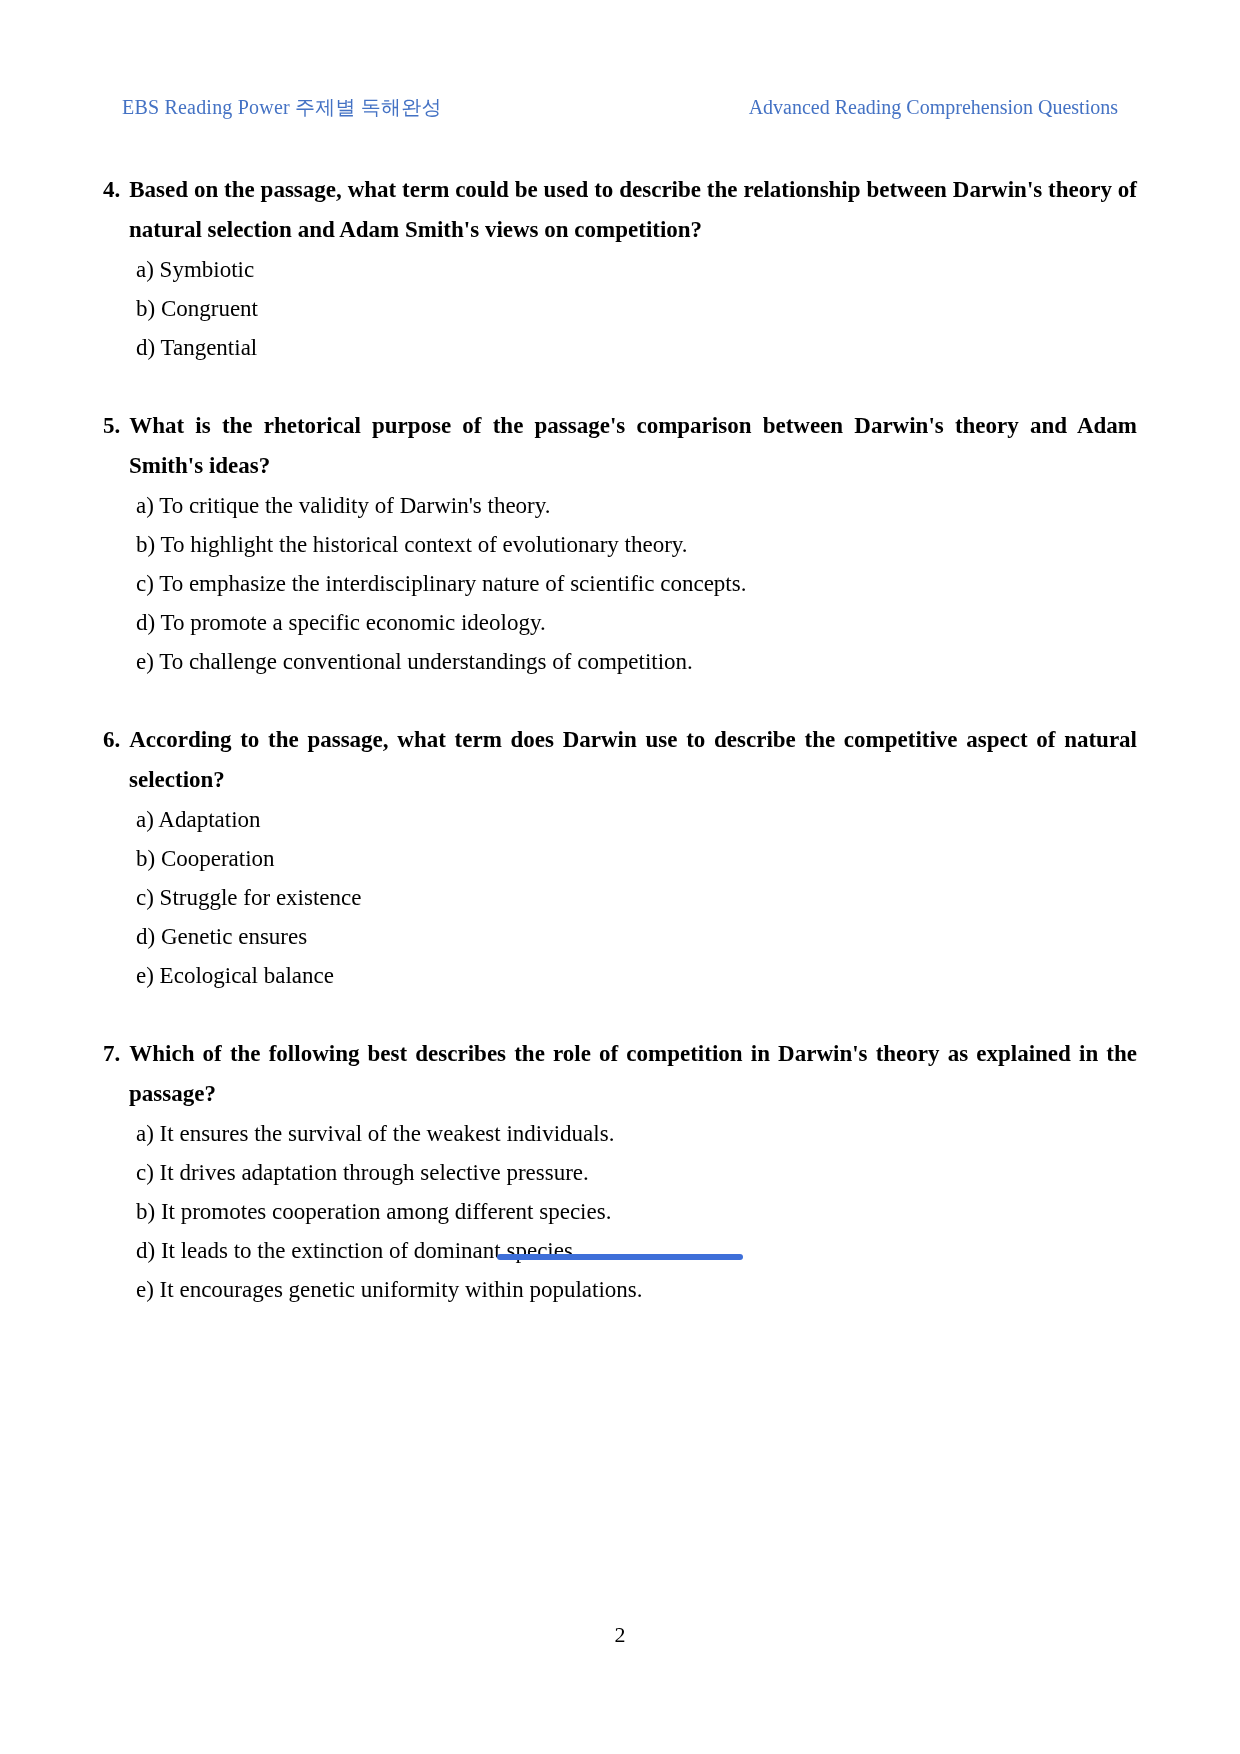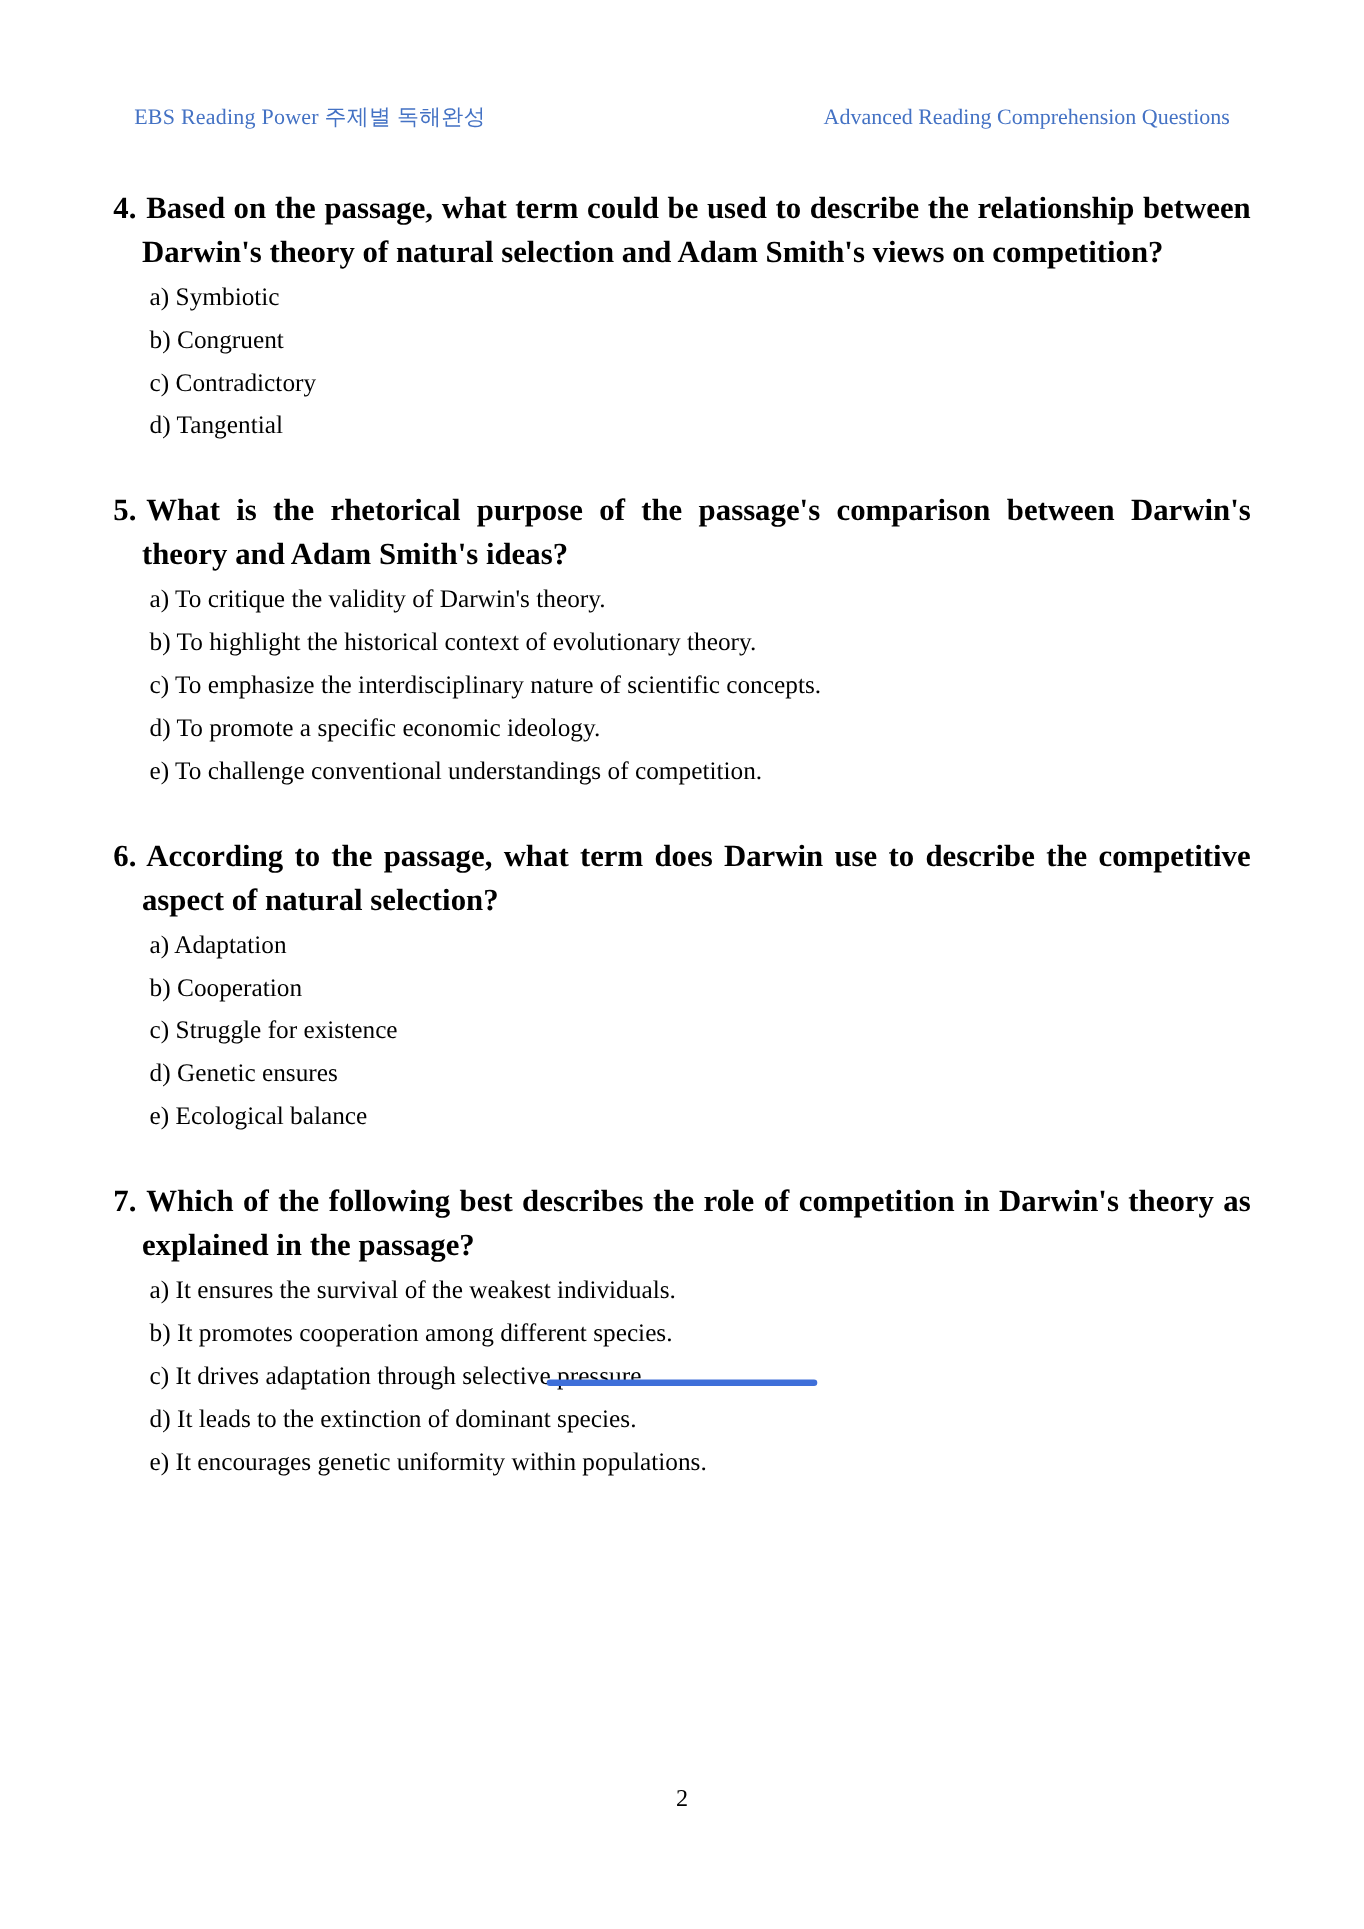--- a/index.html
+++ b/index.html
@@ -29,21 +29,21 @@
   }
   .header .h-left { letter-spacing: 0.2px; }
   .header .h-right { text-align: right; }
   .questions {
     margin-top: 52px;
   }
   .question {
     margin-bottom: 39px;
   }
   .q-text {
-    font-size: 28px;
+    font-size: 23px;
     font-weight: bold;
     line-height: 40px;
     text-align: justify;
     padding-left: 26px;
     text-indent: -26px;
   }
   .q-num {
     margin-right: 9px;
   }
   .options {
@@ -84,21 +84,20 @@
     <span class="h-right">Advanced Reading Comprehension Questions</span>
   </header>
 
   <main class="questions">
 
     <section class="question">
       <p class="q-text"><span class="q-num">4.</span><span>Based on the passage, what term could be used to describe the relationship between Darwin's theory of natural selection and Adam Smith's views on competition?</span></p>
       <div class="options">
         <p class="option">a) Symbiotic</p>
         <p class="option">b) Congruent</p>
-        <p class="option">c) Contradictory</p>
         <p class="option">d) Tangential</p>
       </div>
     </section>
 
     <section class="question">
       <p class="q-text"><span class="q-num">5.</span><span>What is the rhetorical purpose of the passage's comparison between Darwin's theory and Adam Smith's ideas?</span></p>
       <div class="options">
         <p class="option">a) To critique the validity of Darwin's theory.</p>
         <p class="option">b) To highlight the historical context of evolutionary theory.</p>
         <p class="option">c) To emphasize the interdisciplinary nature of scientific concepts.</p>
@@ -115,22 +114,22 @@
         <p class="option">c) Struggle for existence</p>
         <p class="option">d) Genetic ensures</p>
         <p class="option">e) Ecological balance</p>
       </div>
     </section>
 
     <section class="question">
       <p class="q-text"><span class="q-num">7.</span><span>Which of the following best describes the role of competition in Darwin's theory as explained in the passage?</span></p>
       <div class="options">
         <p class="option">a) It ensures the survival of the weakest individuals.</p>
+        <p class="option">c) It drives adaptation through selective pressure.</p>
         <p class="option">b) It promotes cooperation among different species.</p>
-        <p class="option">c) It drives adaptation through selective pressure.</p>
         <p class="option">d) It leads to the extinction of dominant species.</p>
         <p class="option">e) It encourages genetic uniformity within populations.</p>
       </div>
     </section>
 
   </main>
 
   <div class="page-number">2</div>
 
   <div class="bottom-bar" style="background: rgb(62, 111, 217);"></div>

